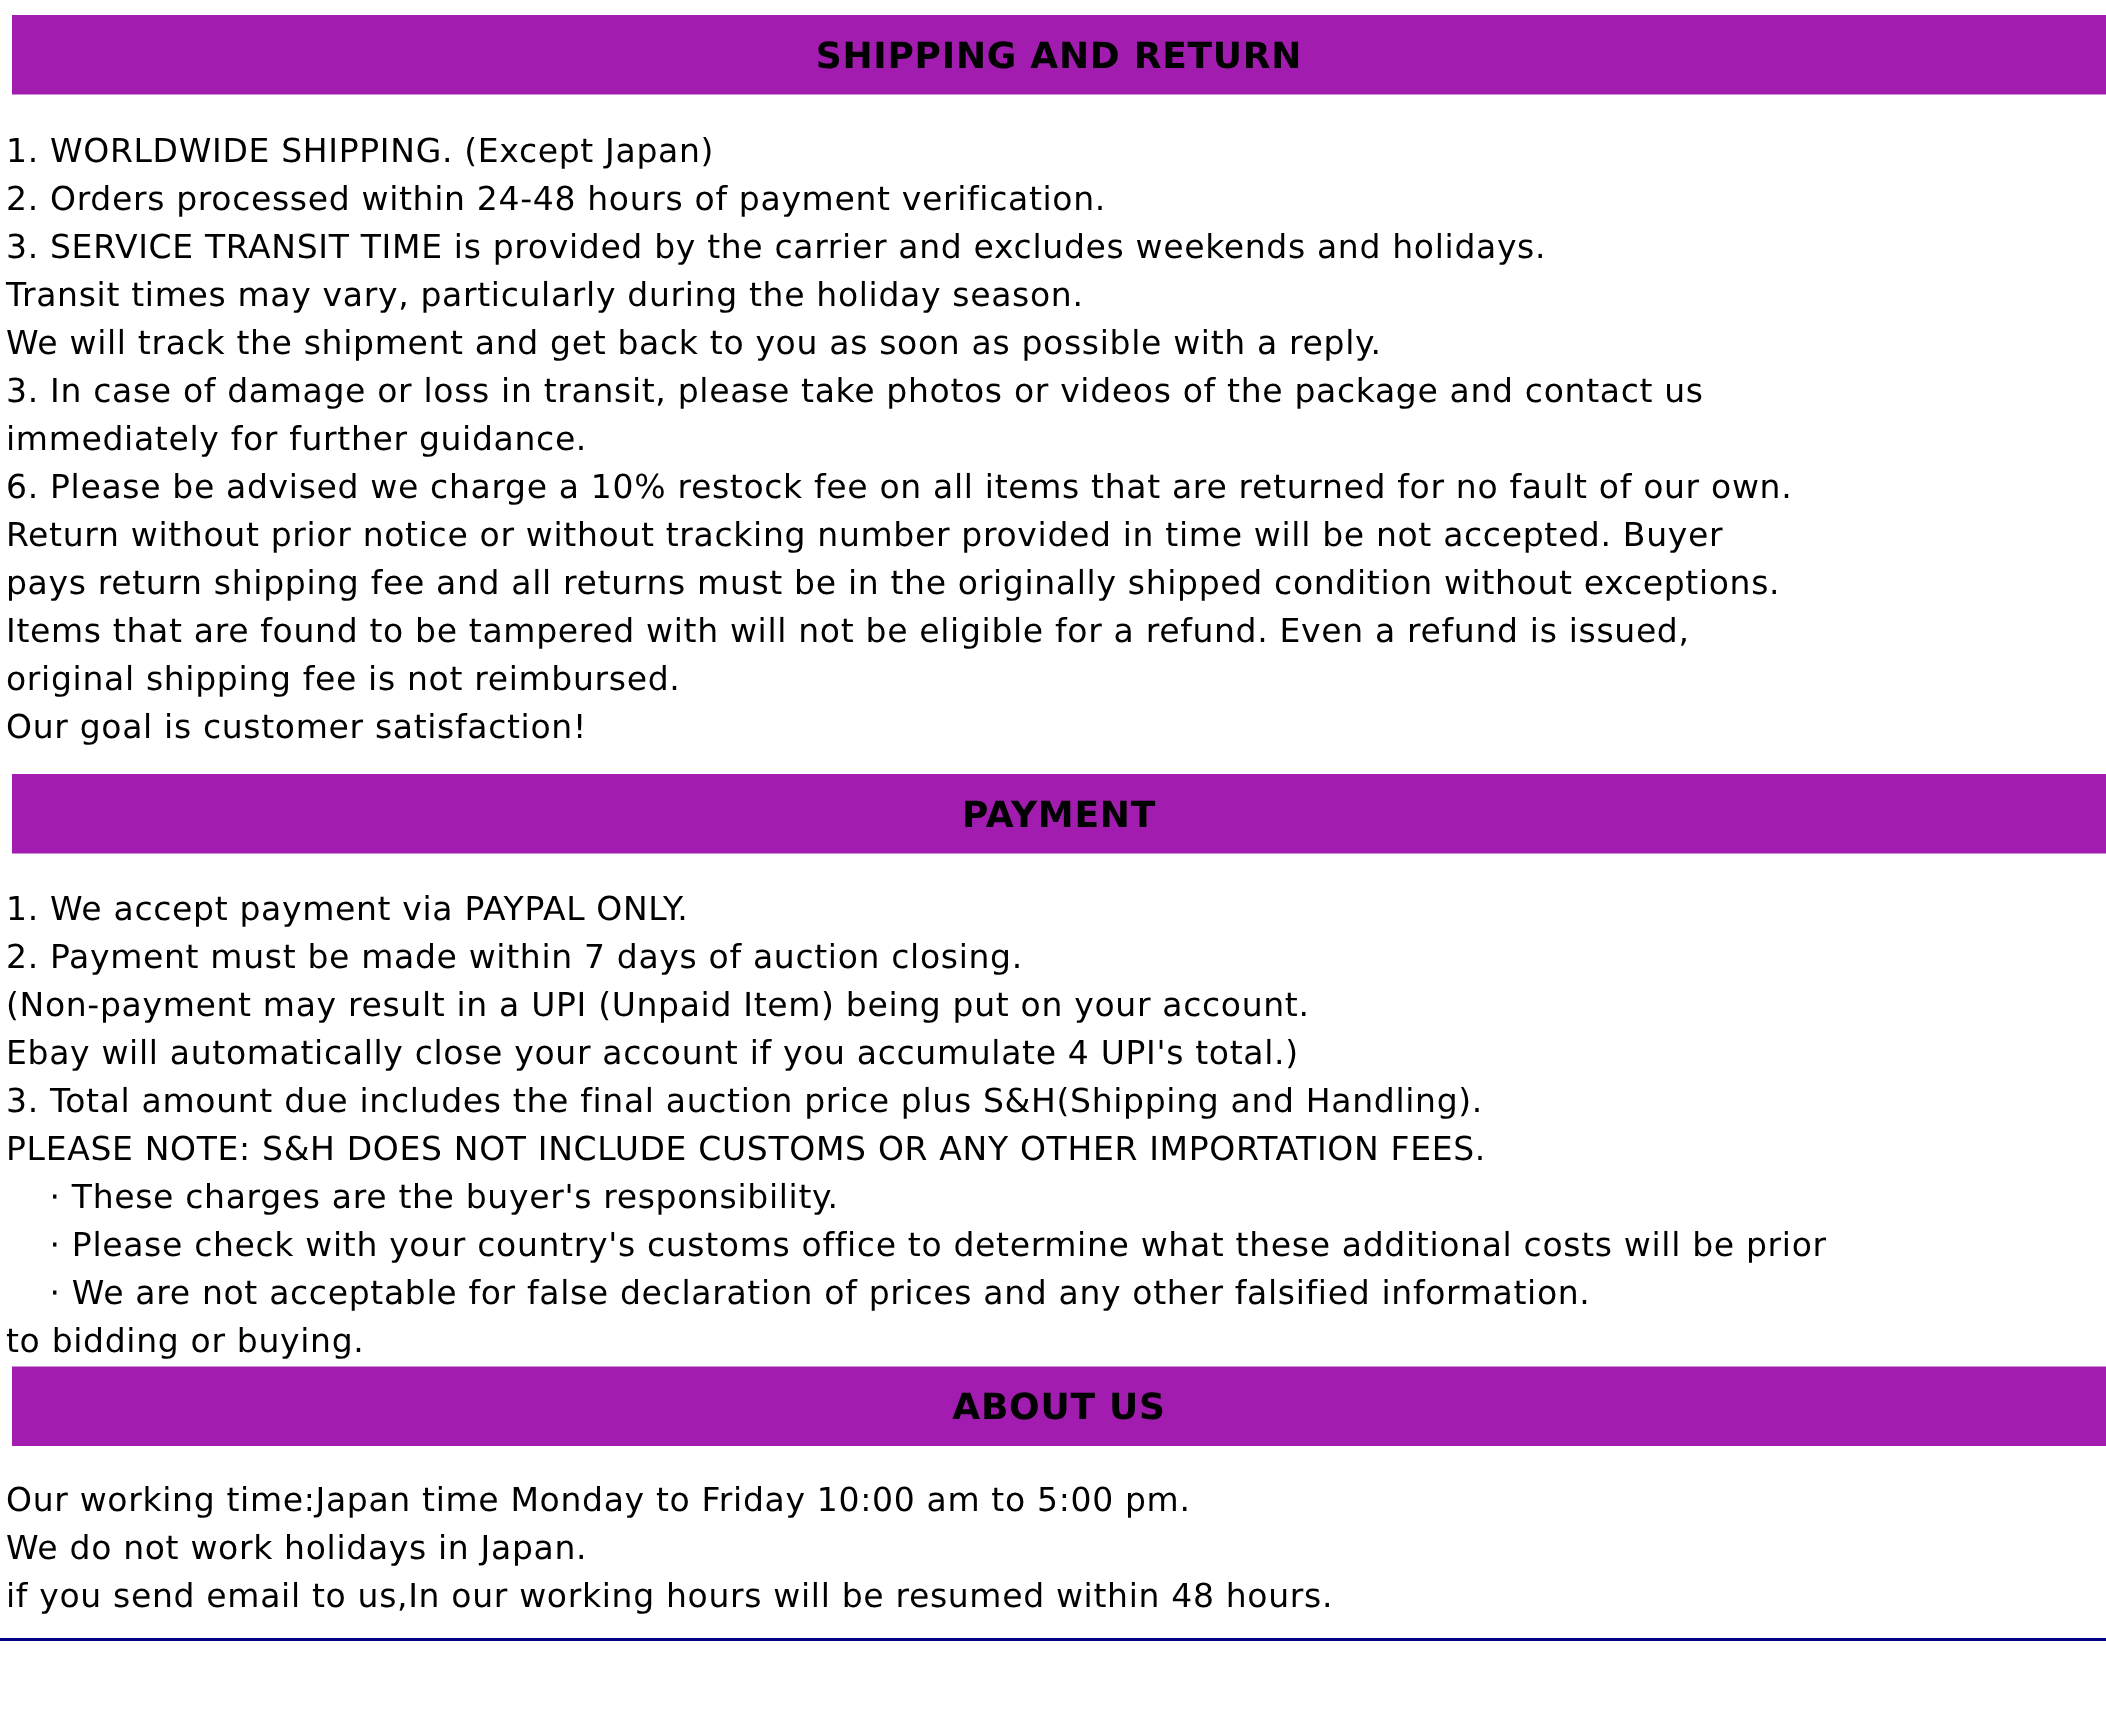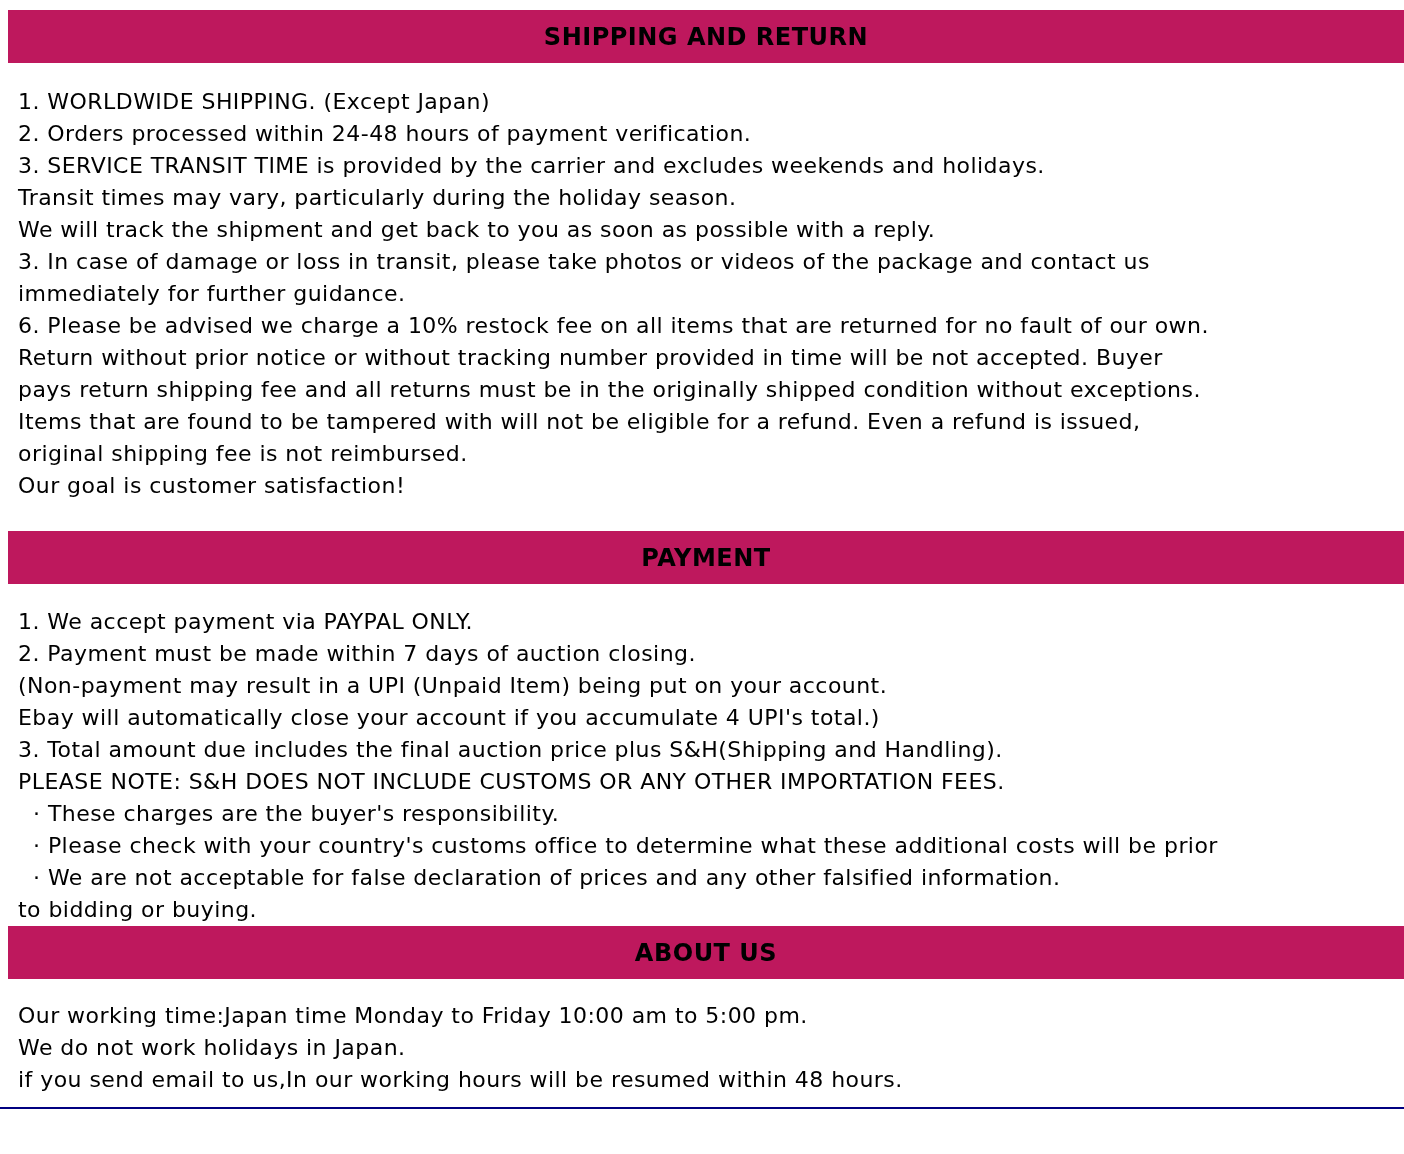--- a/index.html
+++ b/index.html
@@ -11,44 +11,44 @@
   .page {
     position: relative;
     width: 1404px;
     height: 1154px;
     background: #ffffff;
     overflow: hidden;
   }
   .section-header {
     margin-left: 8px;
     height: 53px;
-    background: #be185d;
+    background: #a21caf;
     display: flex;
     align-items: center;
     justify-content: center;
   }
   .section-title {
     font-weight: bold;
     font-size: 24px;
     letter-spacing: 0.5px;
     color: #000000;
   }
   .bar-shipping { margin-top: 10px; }
-  .bar-payment  { margin-top: 29px; }
+  .bar-payment  { margin-top: 14px; }
   .bar-about    { }
   .section-body {
     font-size: 22px;
     line-height: 32px;
     letter-spacing: 0.45px;
   }
   .body-shipping { margin-top: 23px; }
   .body-payment  { margin-top: 22px; }
   .body-about    { margin-top: 21px; }
   .line {
-    padding-left: 18px;
+    padding-left: 4px;
     white-space: pre;
   }
   .line.indent { }
   .line.bullet { padding-left: 33px; }
   .divider {
     margin-top: 11px;
     height: 0;
     border-top: 2px solid #000080;
     width: 100%;
   }

